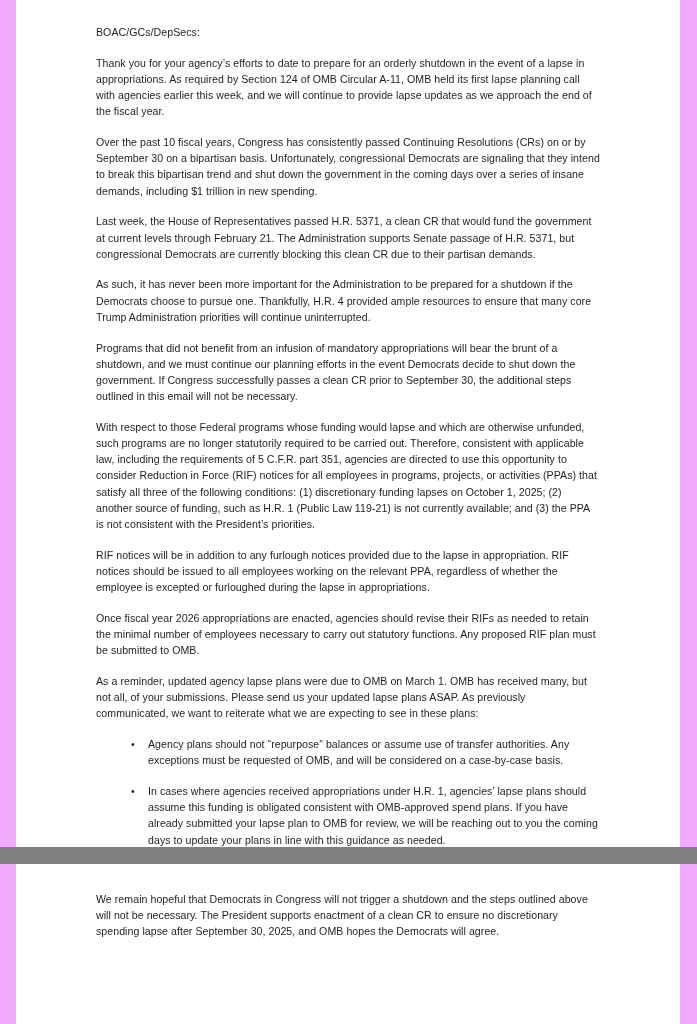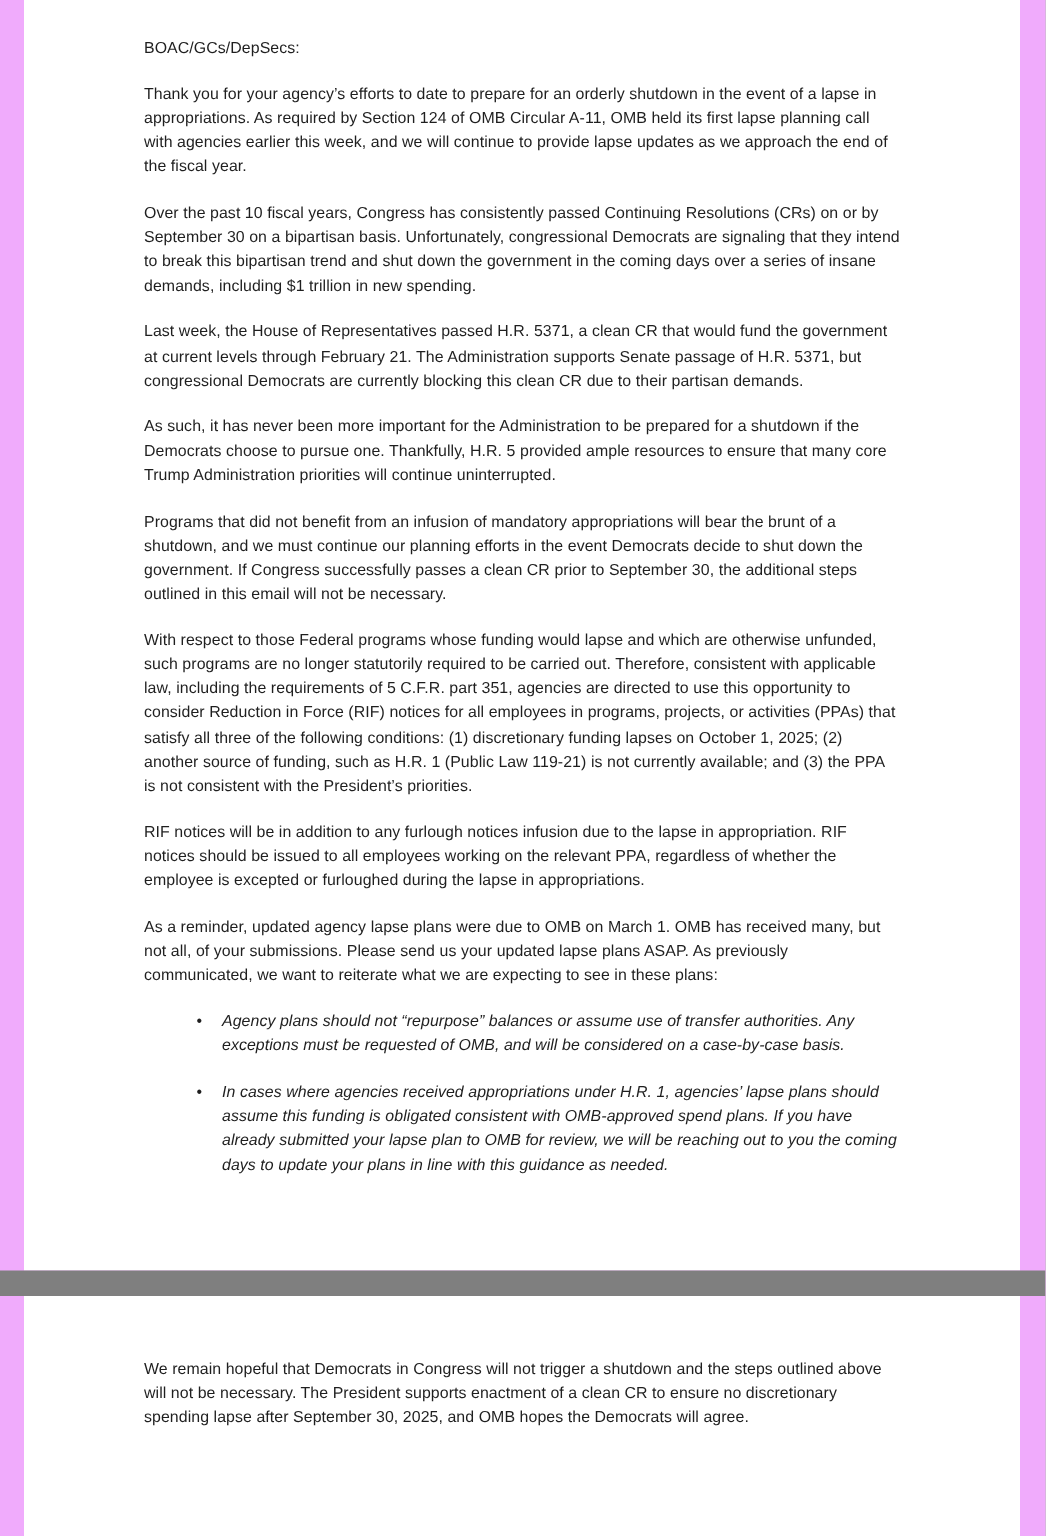--- a/index.html
+++ b/index.html
@@ -31,21 +31,21 @@
     height: 847px;
     padding: 24px 80px 10px 80px;
   }
   .page-gap {
     height: 17px;
     background: #7f7f7f;
     flex: 0 0 auto;
   }
   .page-2 {
     flex: 1 1 auto;
-    padding: 41px 80px 10px 80px;
+    padding: 27px 80px 10px 80px;
   }
   .para {
     margin: 0 0 14.5px 0;
   }
   .salutation {
     margin-bottom: 14.5px;
   }
   .bullet-row {
     display: flex;
     align-items: flex-start;
@@ -53,38 +53,38 @@
     padding-left: 35px;
   }
   .bullet-marker {
     flex: 0 0 17px;
     font-size: 10.6px;
     line-height: 16.2px;
   }
   .bullet-text {
     flex: 1 1 auto;
     margin: 0;
-    font-style: italic;
   }
 </style>
 </head>
 <body>
 
 <div class="screen">
 
   <div class="page page-1">
     <p class="para salutation">BOAC/GCs/DepSecs:</p>
 
     <p class="para">Thank you for your agency’s efforts to date to prepare for an orderly shutdown in the event of a lapse in appropriations. As required by Section 124 of OMB Circular A-11, OMB held its first lapse planning call with agencies earlier this week, and we will continue to provide lapse updates as we approach the end of the fiscal year.</p>
     <p class="para">Over the past 10 fiscal years, Congress has consistently passed Continuing Resolutions (CRs) on or by September 30 on a bipartisan basis. Unfortunately, congressional Democrats are signaling that they intend to break this bipartisan trend and shut down the government in the coming days over a series of insane demands, including $1 trillion in new spending.</p>
     <p class="para">Last week, the House of Representatives passed H.R. 5371, a clean CR that would fund the government at current levels through February 21. The Administration supports Senate passage of H.R. 5371, but congressional Democrats are currently blocking this clean CR due to their partisan demands.</p>
-    <p class="para">As such, it has never been more important for the Administration to be prepared for a shutdown if the Democrats choose to pursue one. Thankfully, H.R. 5 provided ample resources to ensure that many core Trump Administration priorities will continue uninterrupted.</p>
+    <p class="para">As such, it has never been more important for the Administration to be prepared for a shutdown if the Democrats choose to pursue one. Thankfully, H.R. 4 provided ample resources to ensure that many core Trump Administration priorities will continue uninterrupted.</p>
     <p class="para">Programs that did not benefit from an infusion of mandatory appropriations will bear the brunt of a shutdown, and we must continue our planning efforts in the event Democrats decide to shut down the government. If Congress successfully passes a clean CR prior to September 30, the additional steps outlined in this email will not be necessary.</p>
     <p class="para">With respect to those Federal programs whose funding would lapse and which are otherwise unfunded, such programs are no longer statutorily required to be carried out.  Therefore, consistent with applicable law, including the requirements of 5 C.F.R. part 351, agencies are directed to use this opportunity to consider Reduction in Force (RIF) notices for all employees in programs, projects, or activities (PPAs) that satisfy all three of the following conditions: (1) discretionary funding lapses on October 1, 2025; (2) another source of funding, such as H.R. 1 (Public Law 119-21) is not currently available; and (3) the PPA is not consistent with the President’s priorities.</p>
-    <p class="para">RIF notices will be in addition to any furlough notices infusion due to the lapse in appropriation. RIF notices should be issued to all employees working on the relevant PPA, regardless of whether the employee is excepted or furloughed during the lapse in appropriations.</p>
+    <p class="para">RIF notices will be in addition to any furlough notices provided due to the lapse in appropriation. RIF notices should be issued to all employees working on the relevant PPA, regardless of whether the employee is excepted or furloughed during the lapse in appropriations.</p>
+    <p class="para">Once fiscal year 2026 appropriations are enacted, agencies should revise their RIFs as needed to retain the minimal number of employees necessary to carry out statutory functions. Any proposed RIF plan must be submitted to OMB.</p>
     <p class="para">As a reminder, updated agency lapse plans were due to OMB on March 1. OMB has received many, but not all, of your submissions. Please send us your updated lapse plans ASAP. As previously communicated, we want to reiterate what we are expecting to see in these plans:</p>
 
     <div class="bullet-row">
       <span class="bullet-marker">•</span>
       <p class="bullet-text">Agency plans should not “repurpose” balances or assume use of transfer authorities.  Any exceptions must be requested of OMB, and will be considered on a case-by-case basis.</p>
     </div>
 
     <div class="bullet-row">
       <span class="bullet-marker">•</span>
       <p class="bullet-text">In cases where agencies received appropriations under H.R. 1, agencies’ lapse plans should assume this funding is obligated consistent with OMB-approved spend plans. If you have already submitted your lapse plan to OMB for review, we will be reaching out to you the coming days to update your plans in line with this guidance as needed.</p>

